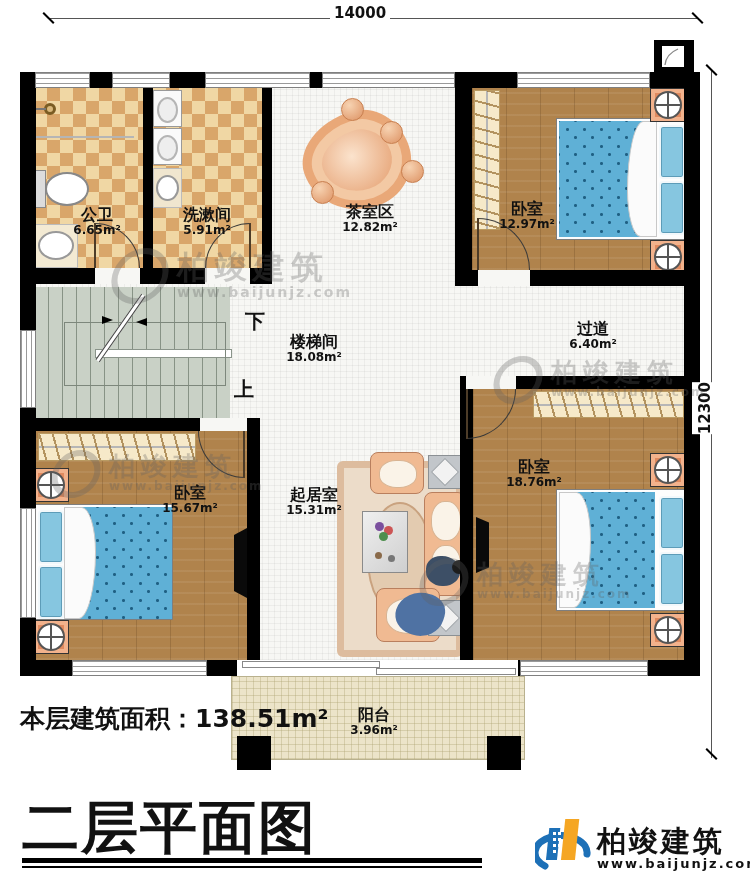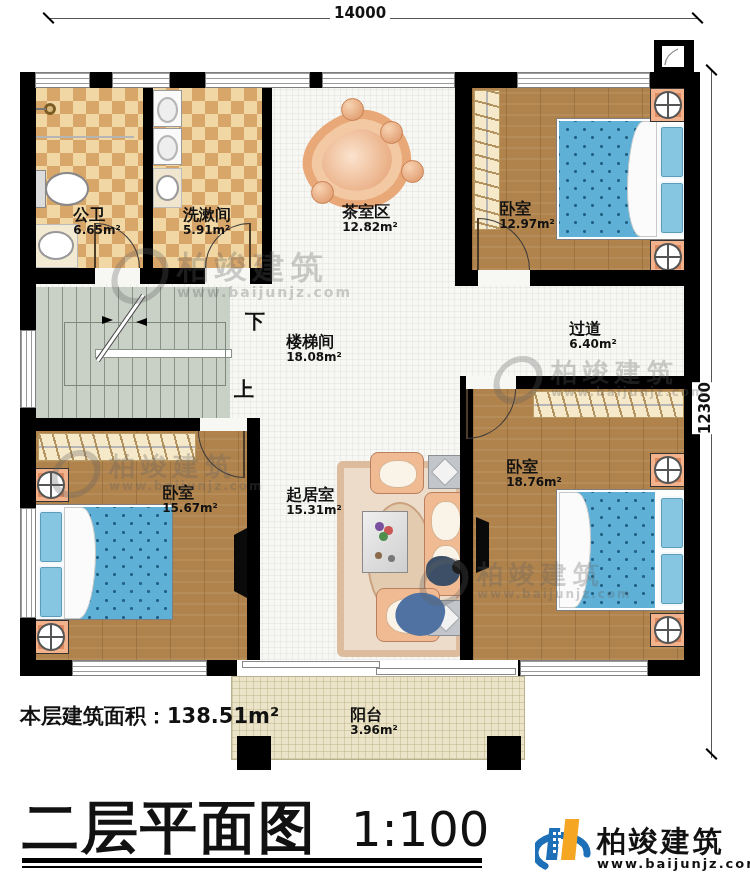--- a/index.html
+++ b/index.html
@@ -51,34 +51,34 @@
     linear-gradient(#b6b6b6,#b6b6b6);background-size:100% 100%,100% 2px;background-position:0 0,0 center;background-repeat:repeat,no-repeat;}
   .hang-v{background-image:repeating-linear-gradient(15deg,transparent 0 6px,rgba(150,110,50,.7) 6px 8px,transparent 8px 13px),
     linear-gradient(#b6b6b6,#b6b6b6);background-size:100% 100%,2px 100%;background-position:0 0,center 0;background-repeat:repeat,no-repeat;}
   .tv{background:#0a0a0a;z-index:4;}
   .sofa{background:#f0ba92;border:1px solid #b97f5e;border-radius:8px;box-sizing:border-box;}
   .cushion{position:absolute;background:#faf3e8;border:1px solid #d8b493;border-radius:45%;}
   .stool{background:#c2c6ca;border:1px solid #8b9094;box-sizing:border-box;}
   .stool i{position:absolute;left:50%;top:50%;width:18px;height:18px;background:#f2f2f2;
     transform:translate(-50%,-50%) rotate(45deg);border:1px solid #9aa0a5;}
   
-  .rlabel{z-index:9;font-weight:bold;transform:translateX(-50%);line-height:1.1;white-space:nowrap;}
+  .rlabel{z-index:9;text-align:center;font-weight:bold;transform:translateX(-50%);line-height:1.1;white-space:nowrap;}
   .rlabel .nm{font-size:16px;}
   .rlabel .ar{font-size:12px;}
   .cjk-note{z-index:9;font-weight:bold;font-size:20px;}
   
   .dim{z-index:9;}
   .dimline-h{height:1px;background:#555;}
   .dimline-v{width:1px;background:#555;}
   .tick{width:15px;height:2px;background:#000;transform:rotate(45deg);}
   .dimtext{font-size:15px;font-weight:bold;background:#fff;padding:0 4px;}
   .dimtext-v{writing-mode:vertical-rl;transform:rotate(180deg);}
   
-  .infotext{z-index:9;font-size:21px;font-weight:bold;white-space:nowrap;}
-  .title-row{z-index:9;display:flex;align-items:center;gap:34px;}
+  .infotext{z-index:9;font-size:25px;font-weight:bold;white-space:nowrap;}
+  .title-row{z-index:9;display:flex;align-items:flex-end;gap:34px;}
   .title-cjk{font-size:57px;font-weight:bold;letter-spacing:2px;}
   .title-scale{font-size:48px;font-weight:500;}
   .brandname{z-index:9;font-size:29px;font-weight:bold;letter-spacing:3px;}
   .brandsite{z-index:9;font-size:13px;font-weight:bold;letter-spacing:2px;}
   
   .wm{z-index:10;display:flex;gap:9px;align-items:center;color:rgba(95,95,95,.30);font-weight:bold;pointer-events:none;}
   .wm .ic{border:6px solid currentColor;border-radius:50%;transform:skewX(-12deg) rotate(-10deg);}
   .wm .cn{letter-spacing:6px;line-height:1;}
   .wm .url{letter-spacing:2px;line-height:1.3;}
   .roofbox{background:#fff;border:1px solid #9a9a9a;z-index:4;display:flex;align-items:center;justify-content:center;
@@ -342,21 +342,20 @@
       <div class="url" style="font-size:12px;">www.baijunjz.com</div>
       </div>
   </div>
 
   <div class="abs infotext" style="left:20px;top:702px;">
     <span>本层建筑面积：</span><span>138.51m²</span>
   </div>
 
   <div class="abs title-row" style="left:22px;top:790px;">
     <span class="title-cjk">二层平面图</span>
-    <span class="title-scale">1:100</span>
   </div>
   <div class="abs" style="left:22px;top:858px;width:460px;height:5px;background:#000;z-index:9;"></div>
   <div class="abs" style="left:22px;top:866px;width:460px;height:2px;background:#000;z-index:9;"></div>
 
   <div class="abs" style="left:535px;top:812px;z-index:9;">
     <svg width="58" height="62" viewBox="0 0 58 62">
       <path d="M10 54 A 26 17 0 1 1 52 42" fill="none" stroke="#1d70b7" stroke-width="7" stroke-linecap="round"></path>
       <rect x="16" y="16" width="11" height="32" fill="#1d70b7" transform="skewX(-6)"></rect>
       <rect x="31" y="7" width="14" height="41" fill="#f5a623" transform="skewX(-6)"></rect>
       <rect x="18" y="20" width="3" height="3" fill="#fff"></rect>

